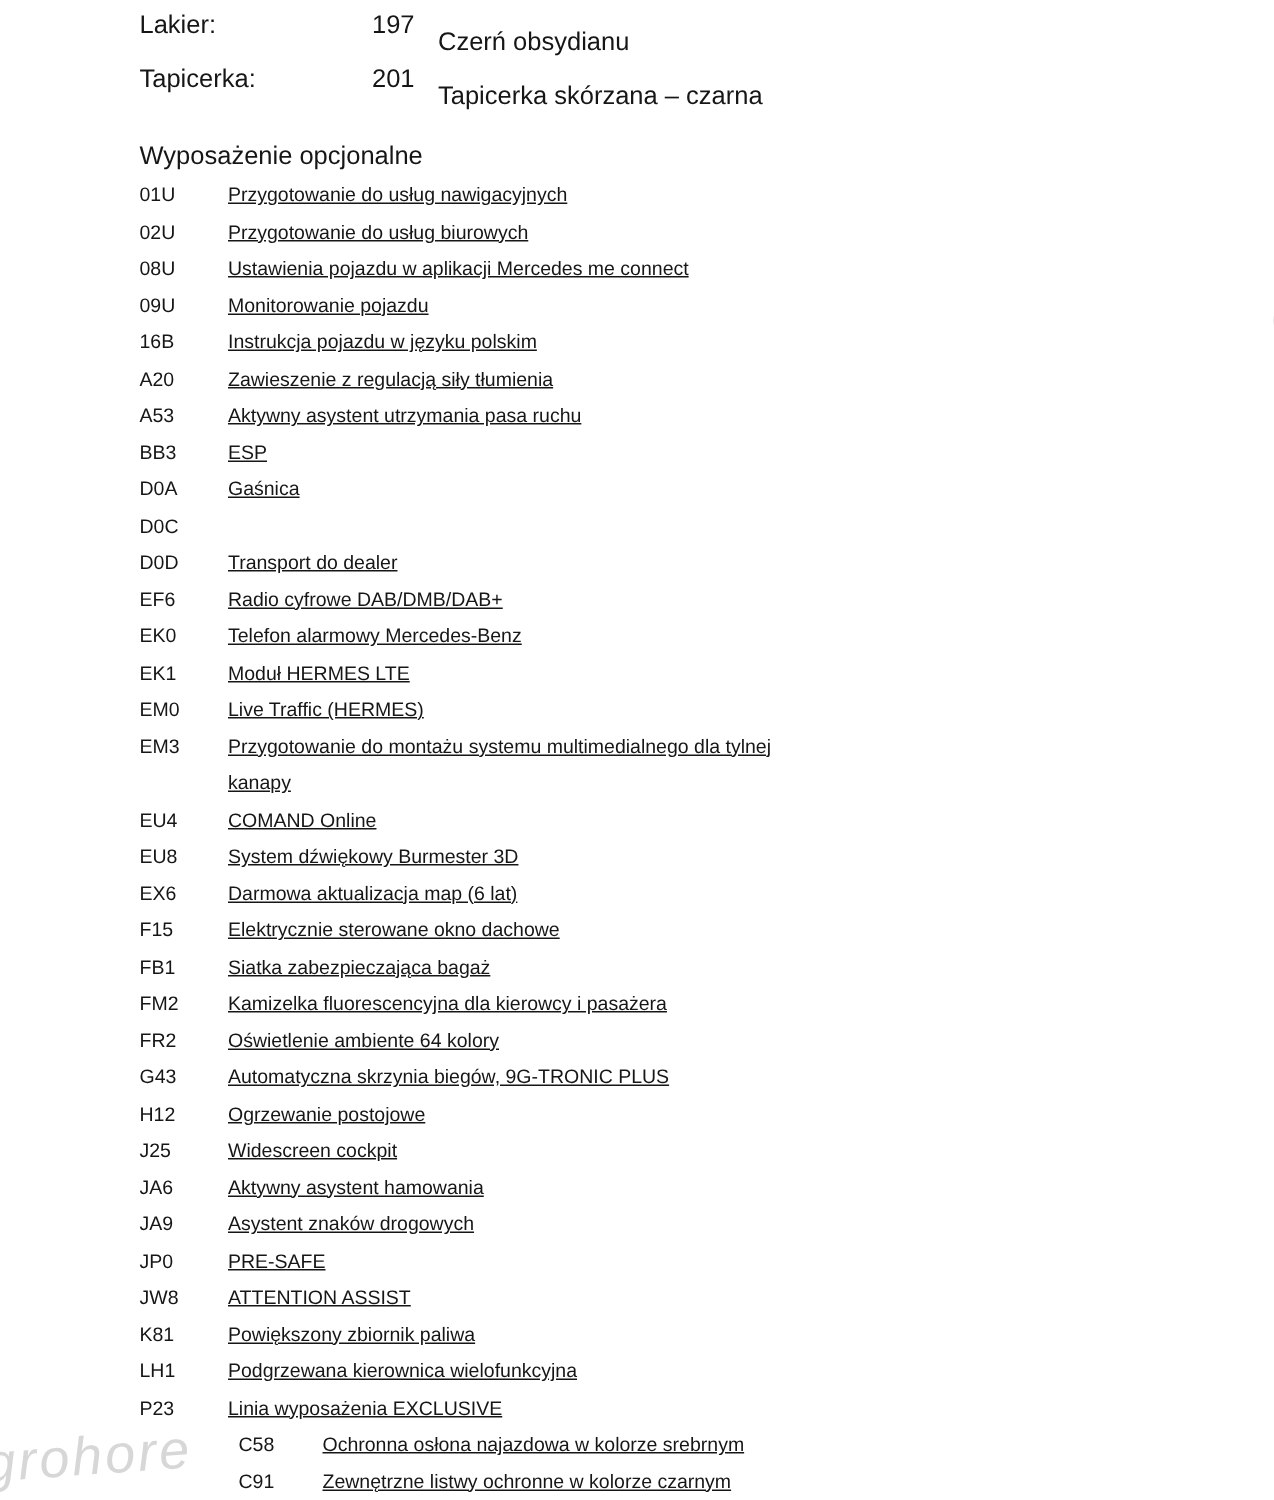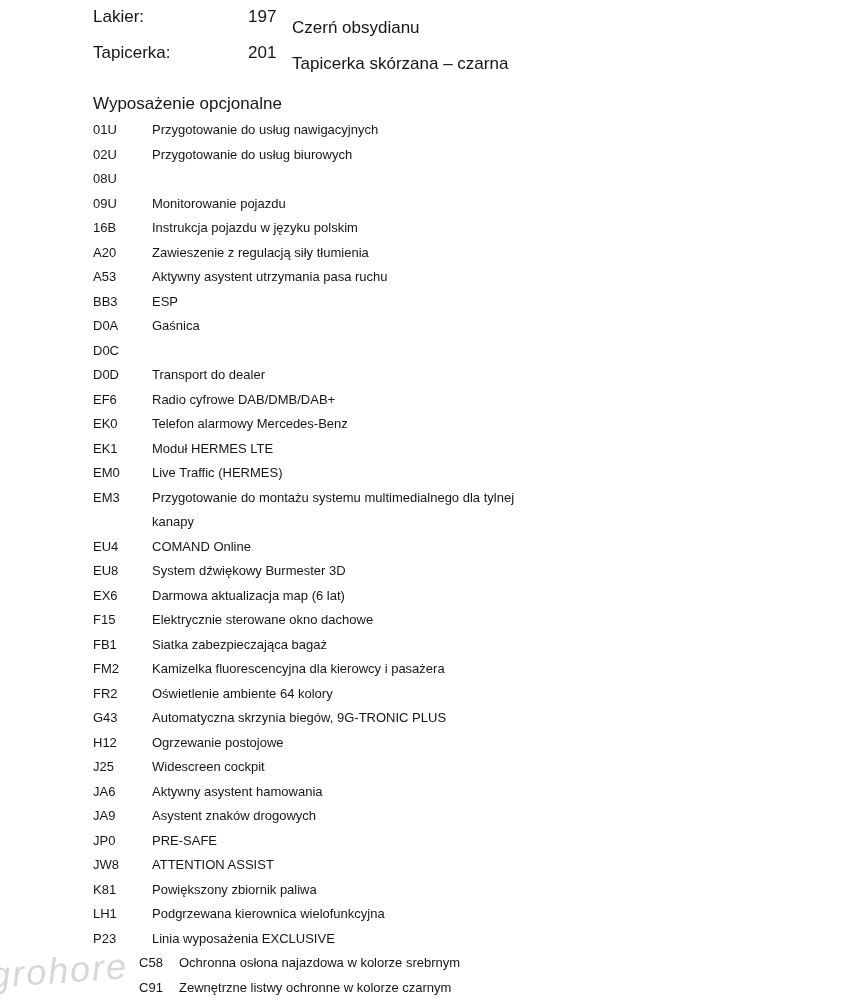--- a/index.html
+++ b/index.html
@@ -23,22 +23,22 @@
   .section-title {
     font-weight: normal;
     font-size: 17px;
     line-height: 24px;
     margin-top: 16px;
   }
 
   .items { margin-top: 2px; }
   .item-row { display: flex; line-height: 24.5px; font-size: 13px; }
   .item-code { width: 59px; flex: none; }
-  .item-desc { white-space: pre-line; max-width: 600px; }
-  .item-row.indent { margin-left: 30px; text-align: center; }
+  .item-desc { white-space: pre-line; max-width: 600px; text-decoration: underline; }
+  .item-row.indent { margin-left: 66px; }
   .item-row.indent .item-code { width: 56px; }
 
   .watermark {
     position: absolute;
     left: -10px;
     top: 950px;
     font-size: 36px;
     font-style: italic;
     letter-spacing: 2px;
     color: #d7d7d7;
@@ -79,20 +79,21 @@
         <div class="item-row">
           <span class="item-code">01U</span>
           <span class="item-desc">Przygotowanie do usług nawigacyjnych</span>
         </div>
         <div class="item-row">
           <span class="item-code">02U</span>
           <span class="item-desc">Przygotowanie do usług biurowych</span>
         </div>
         <div class="item-row">
           <span class="item-code">08U</span>
+          <span class="item-desc">Ustawienia pojazdu w aplikacji Mercedes me connect</span>
         </div>
         <div class="item-row">
           <span class="item-code">09U</span>
           <span class="item-desc">Monitorowanie pojazdu</span>
         </div>
         <div class="item-row">
           <span class="item-code">16B</span>
           <span class="item-desc">Instrukcja pojazdu w języku polskim</span>
         </div>
         <div class="item-row">

